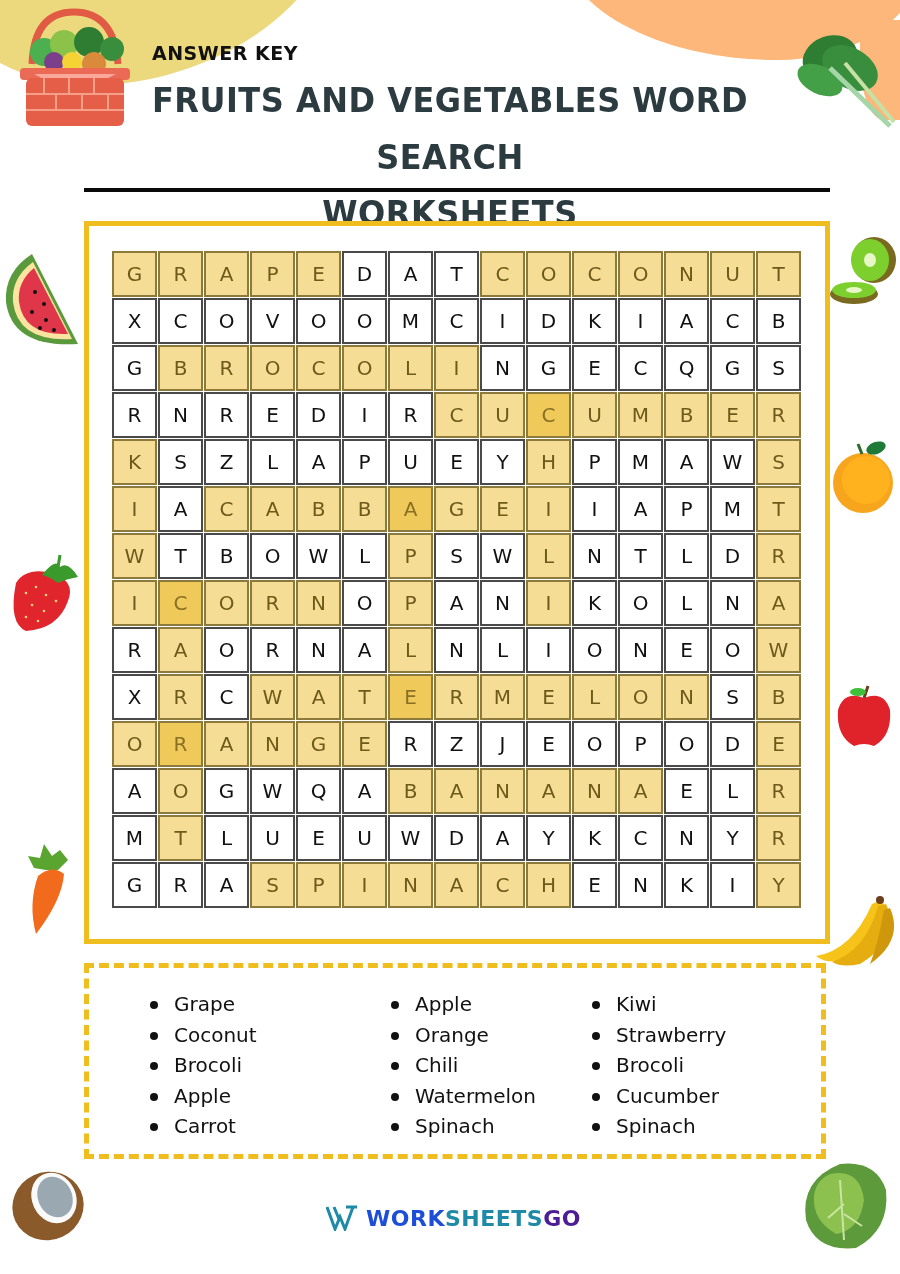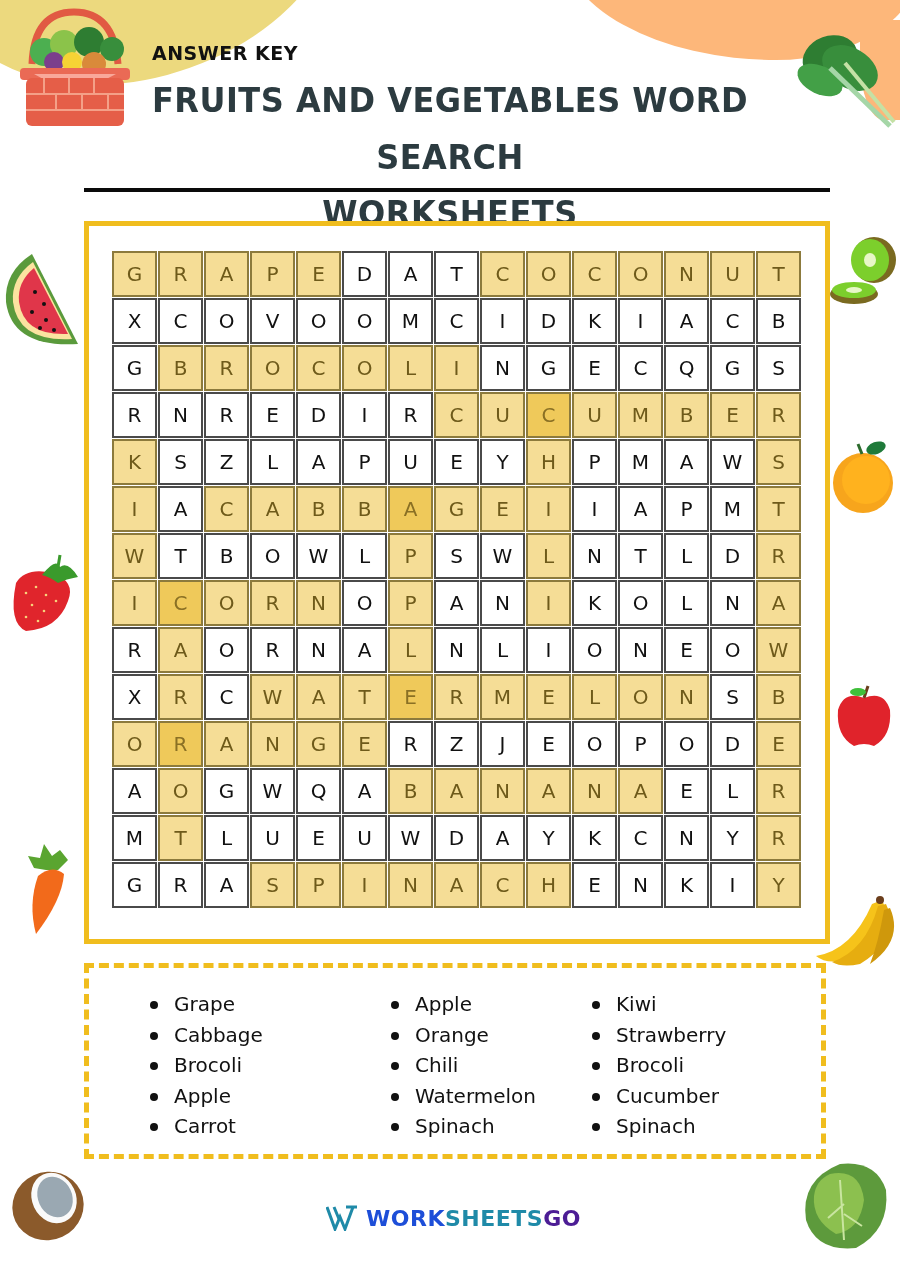--- a/index.html
+++ b/index.html
@@ -396,21 +396,21 @@
     <div class="cell">N</div>
     <div class="cell">K</div>
     <div class="cell">I</div>
     <div class="cell hl">Y</div>
   </div>
 
 <div class="words-frame"></div>
 <div class="col" style="left:146px">
   <ul>
     <li>Grape</li>
-    <li>Cabbage</li>
+    <li>Coconut</li>
     <li>Brocoli</li>
     <li>Apple</li>
     <li>Carrot</li>
   </ul>
 </div>
 <div class="col" style="left:387px">
   <ul>
     <li>Apple</li>
     <li>Orange</li>
     <li>Chili</li>

